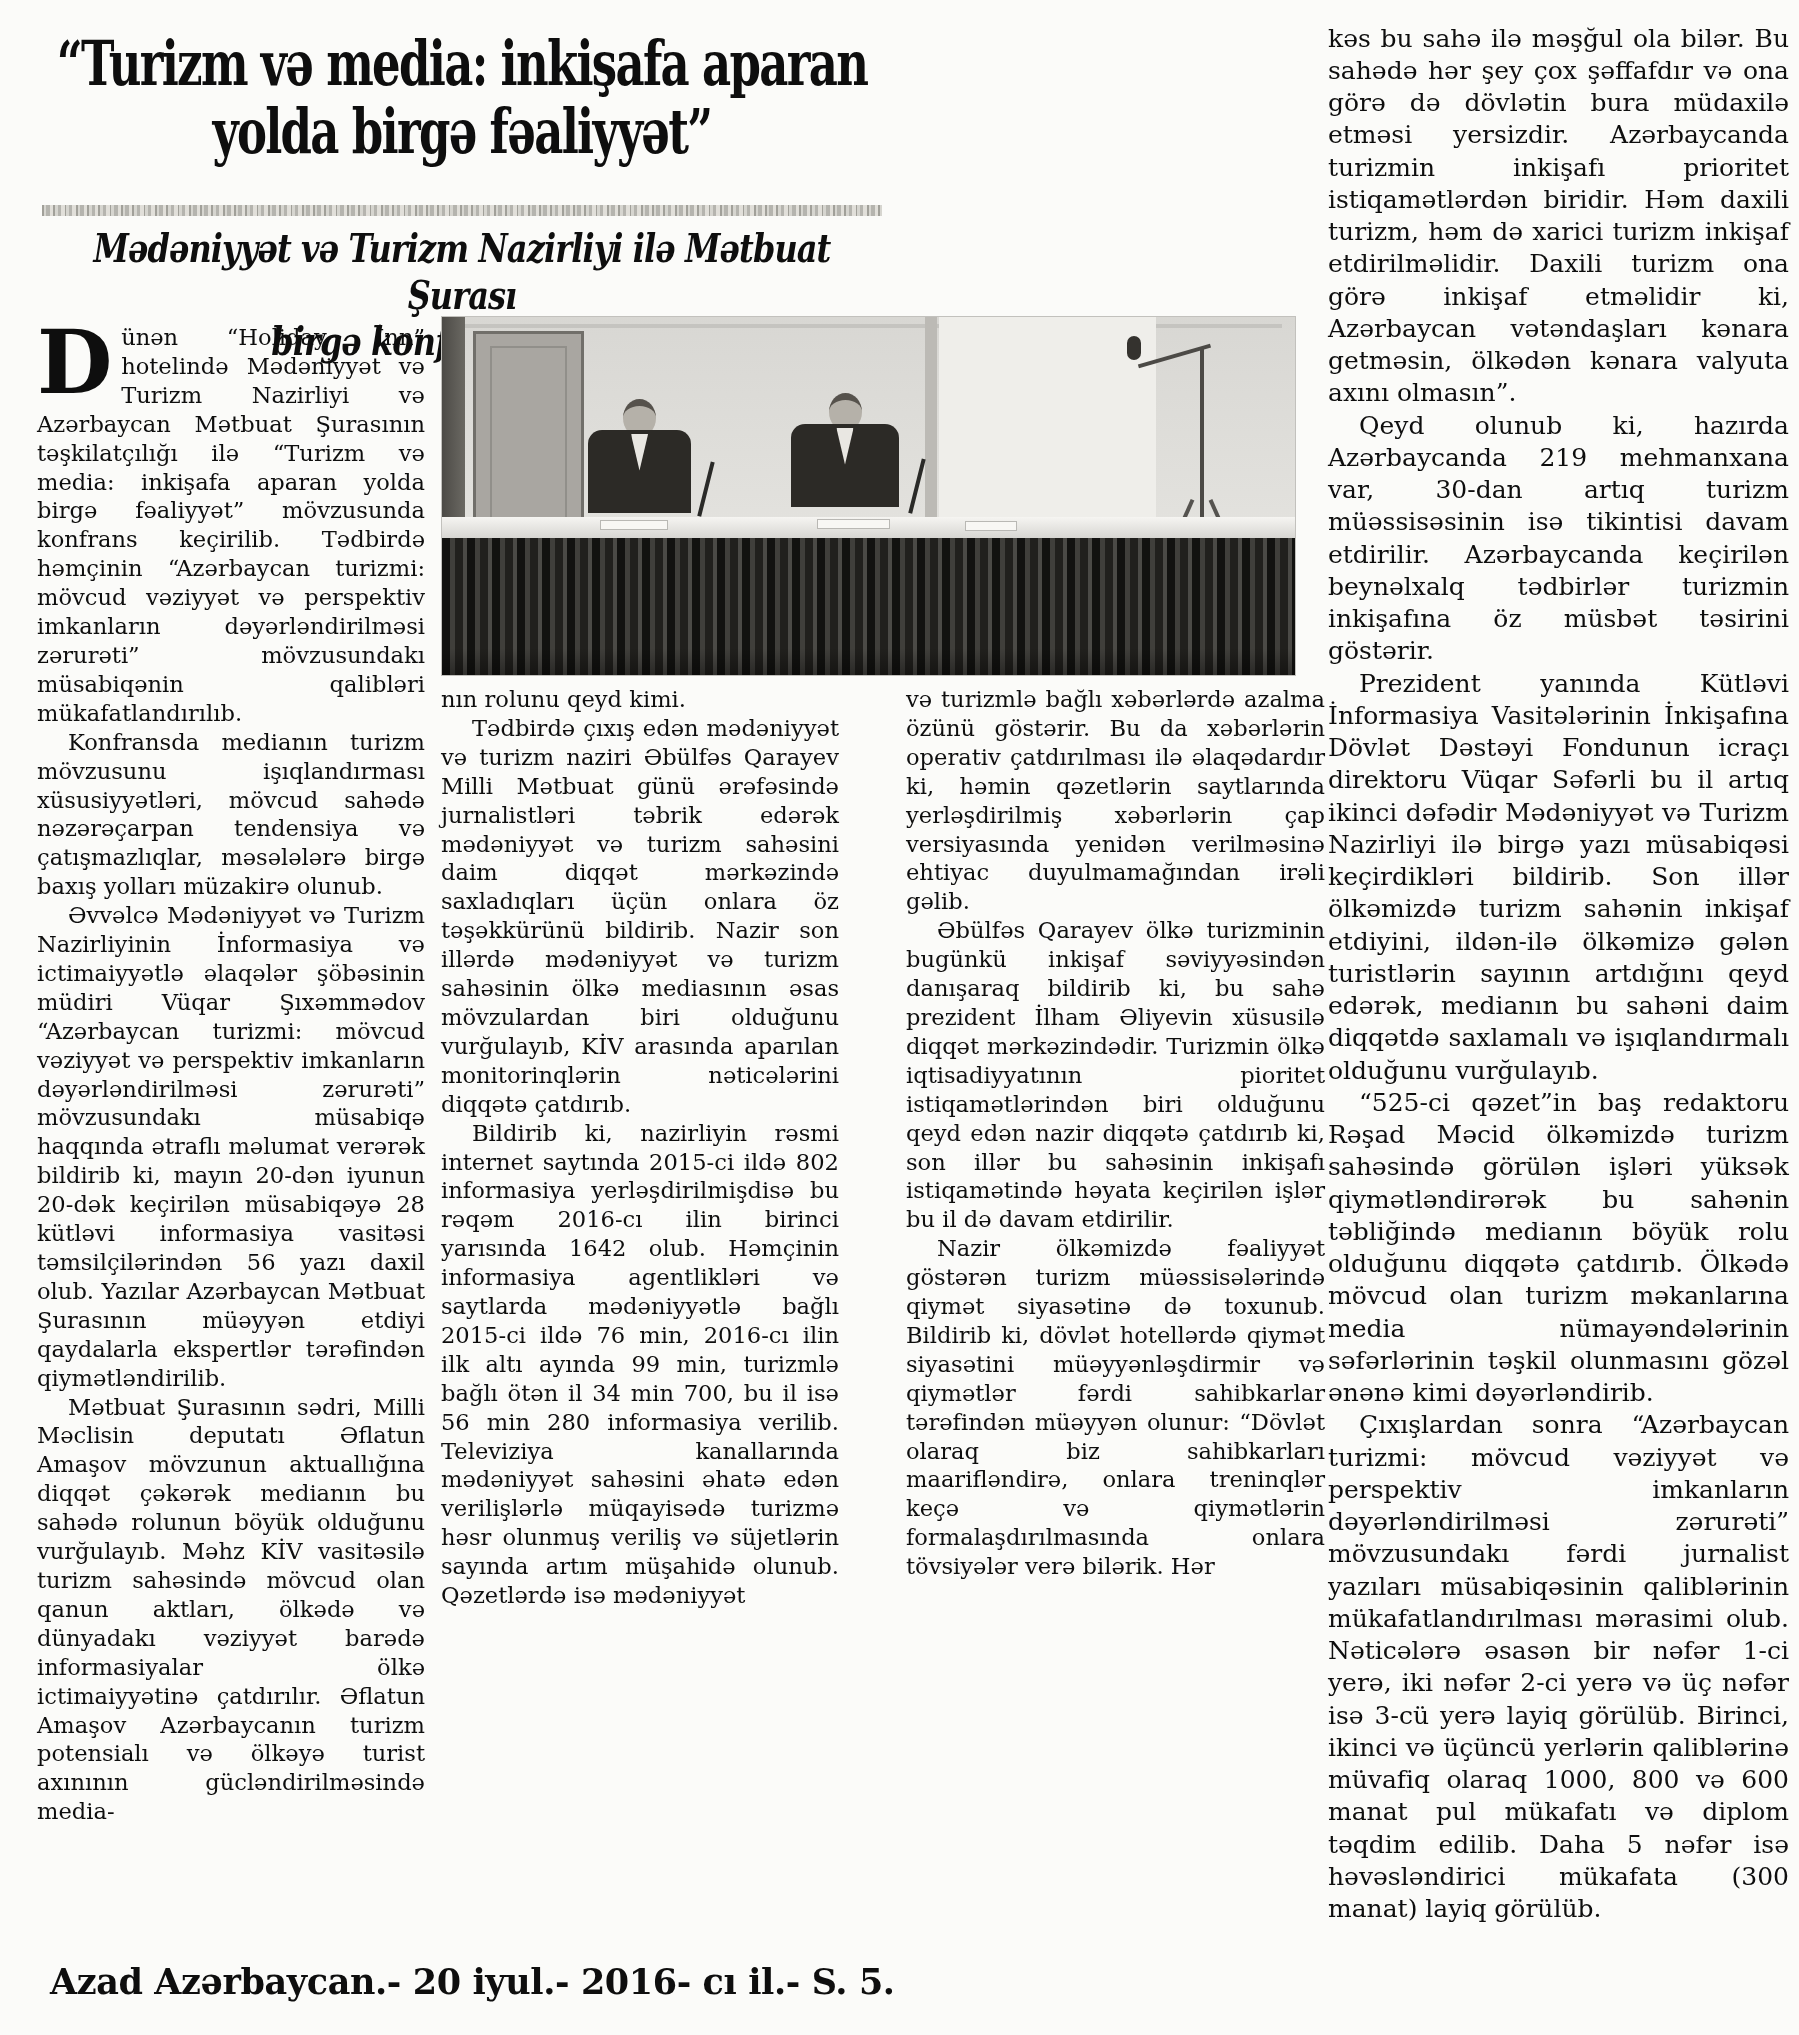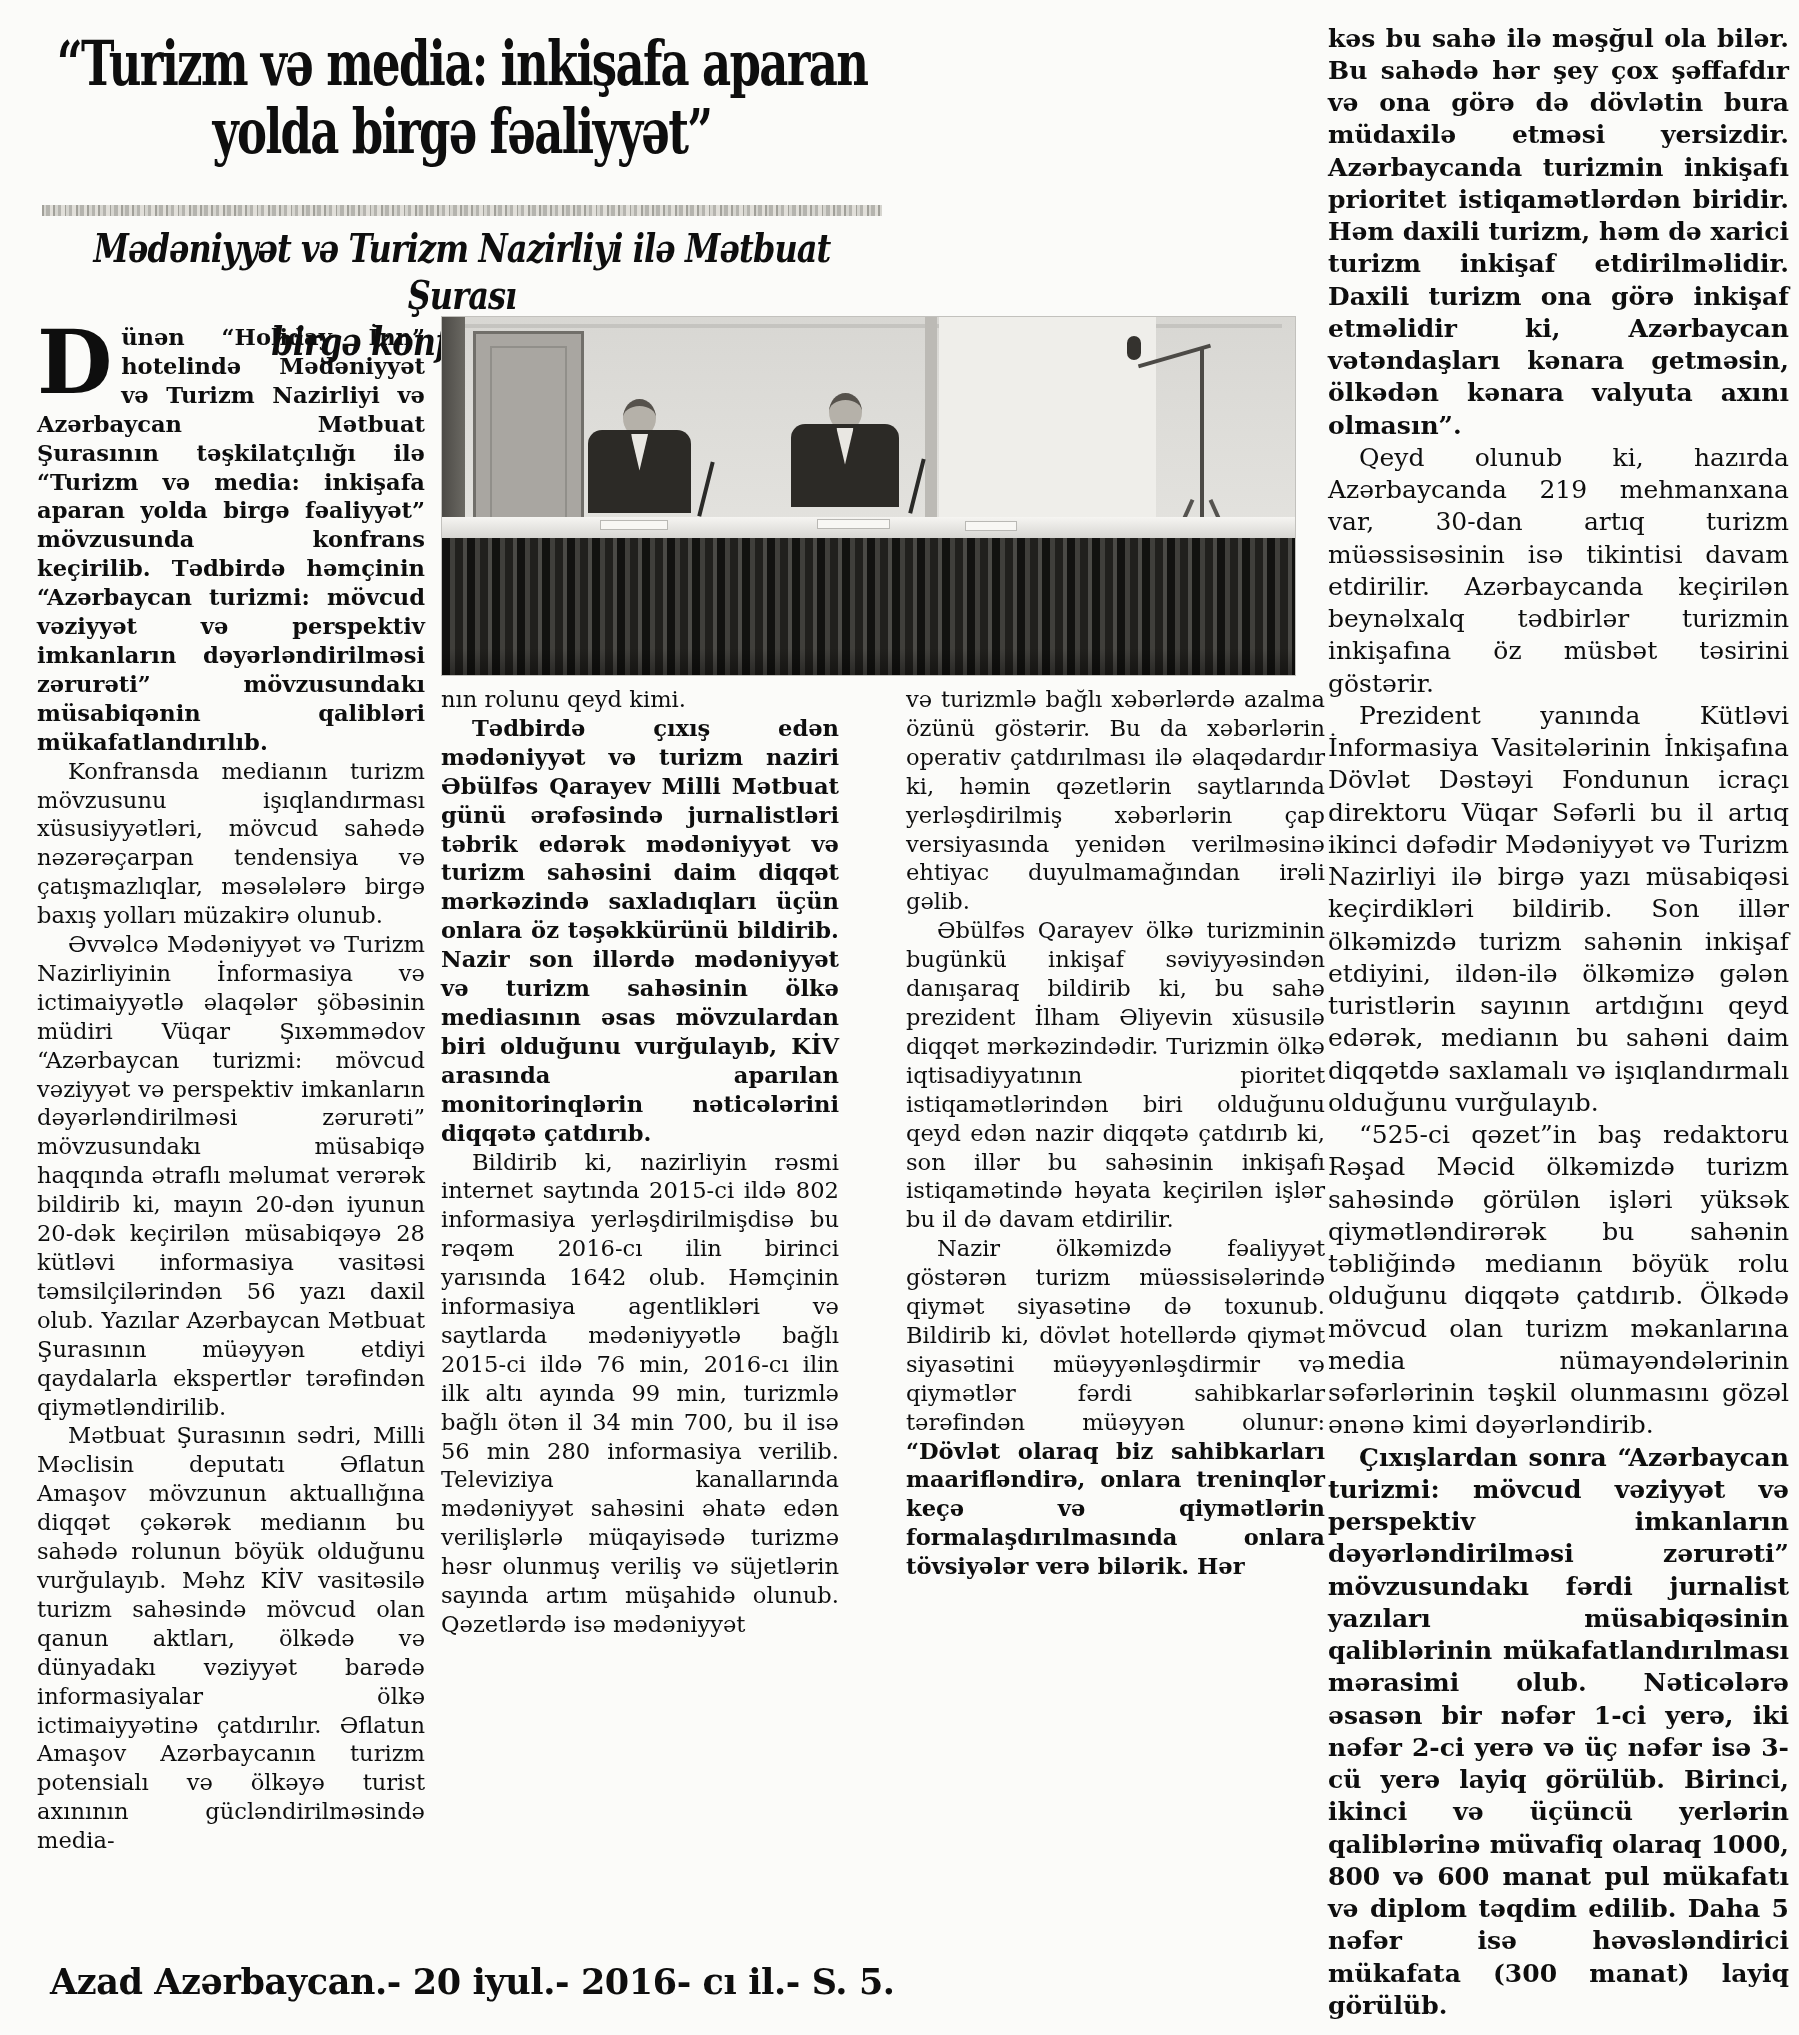--- a/index.html
+++ b/index.html
@@ -30,21 +30,21 @@
 
   
   .col { position: absolute; text-align: justify; }
   .col p { margin: 0; font-size: 22.6px; line-height: 1.28; }
   .col-1 { left: 37px;   top: 323px; width: 388px; }
   .col-2 { left: 441px;  top: 685px; width: 398px; }
   .col-3 { left: 878px; top: 685px; width: 419px; margin-left: 28px; }
   .col-4 { left: 1328px; top: 22.6px;  width: 461px; }
   .col-4 p { font-size: 25px; line-height: 1.29; }
   p.indent { text-indent: 31px; }
-  .bold { font-weight: 700; }
+  .bold { font-weight: 400; }
   .dropcap { float: left; font-size: 87px; line-height: 0.82; padding: 3.5px 8.7px 0 0; font-weight: 700; }
 
   .citation { position: absolute; left: 50px; top: 1961px; font-size: 35px; font-weight: 700; letter-spacing: -0.4px; }
 
   
   .photo {
     position: absolute; left: 441px; top: 316px; width: 855px; height: 360px; margin: 0;
     background: linear-gradient(180deg, #d8d7d3 0%, #e4e3df 65%);
     overflow: hidden; border: 0.9px solid #c2c1bd;
   }

